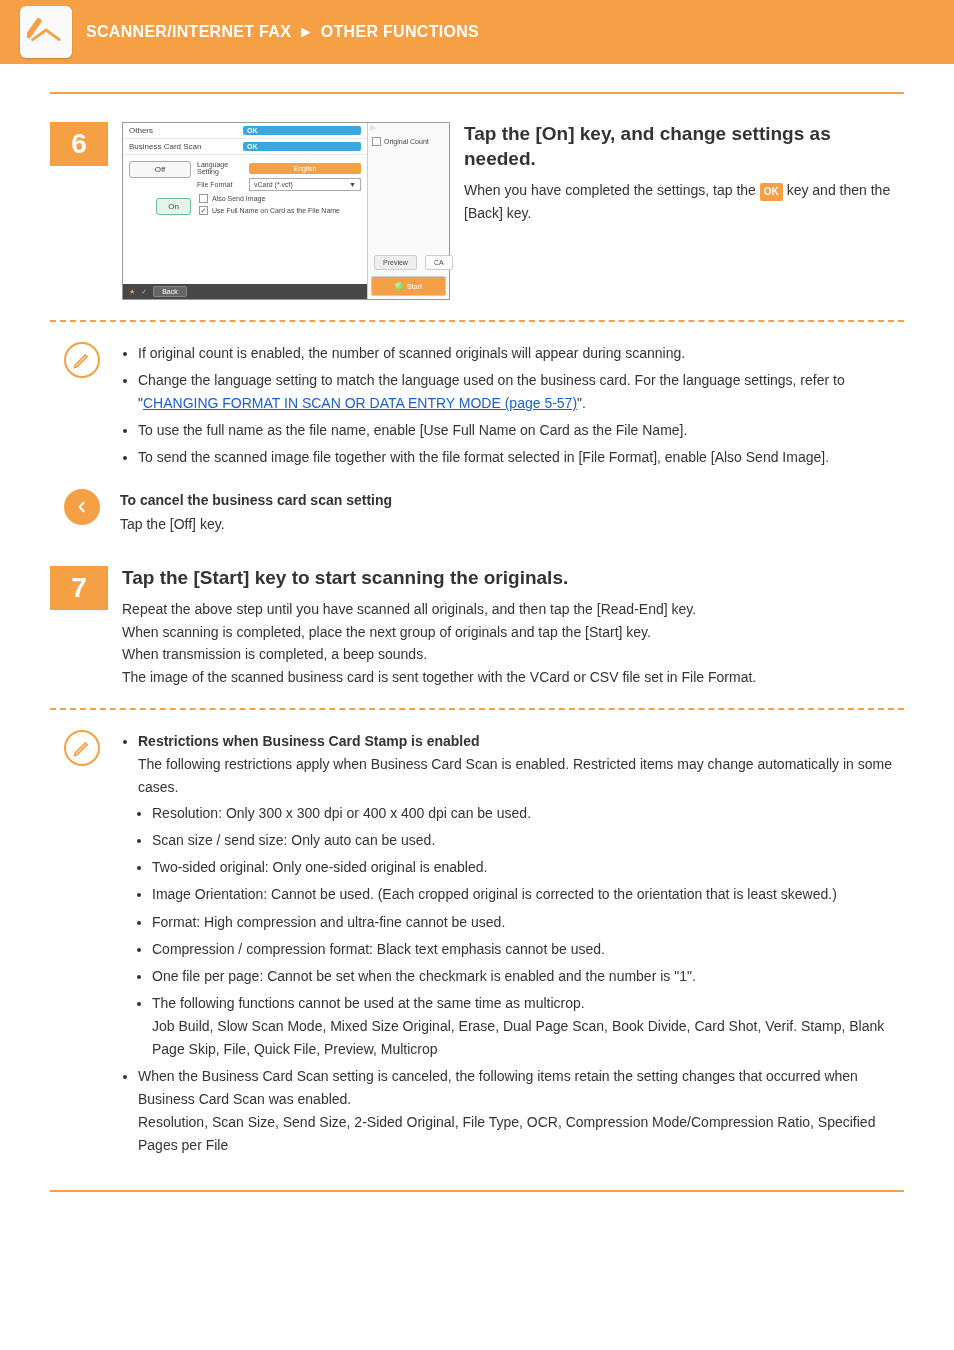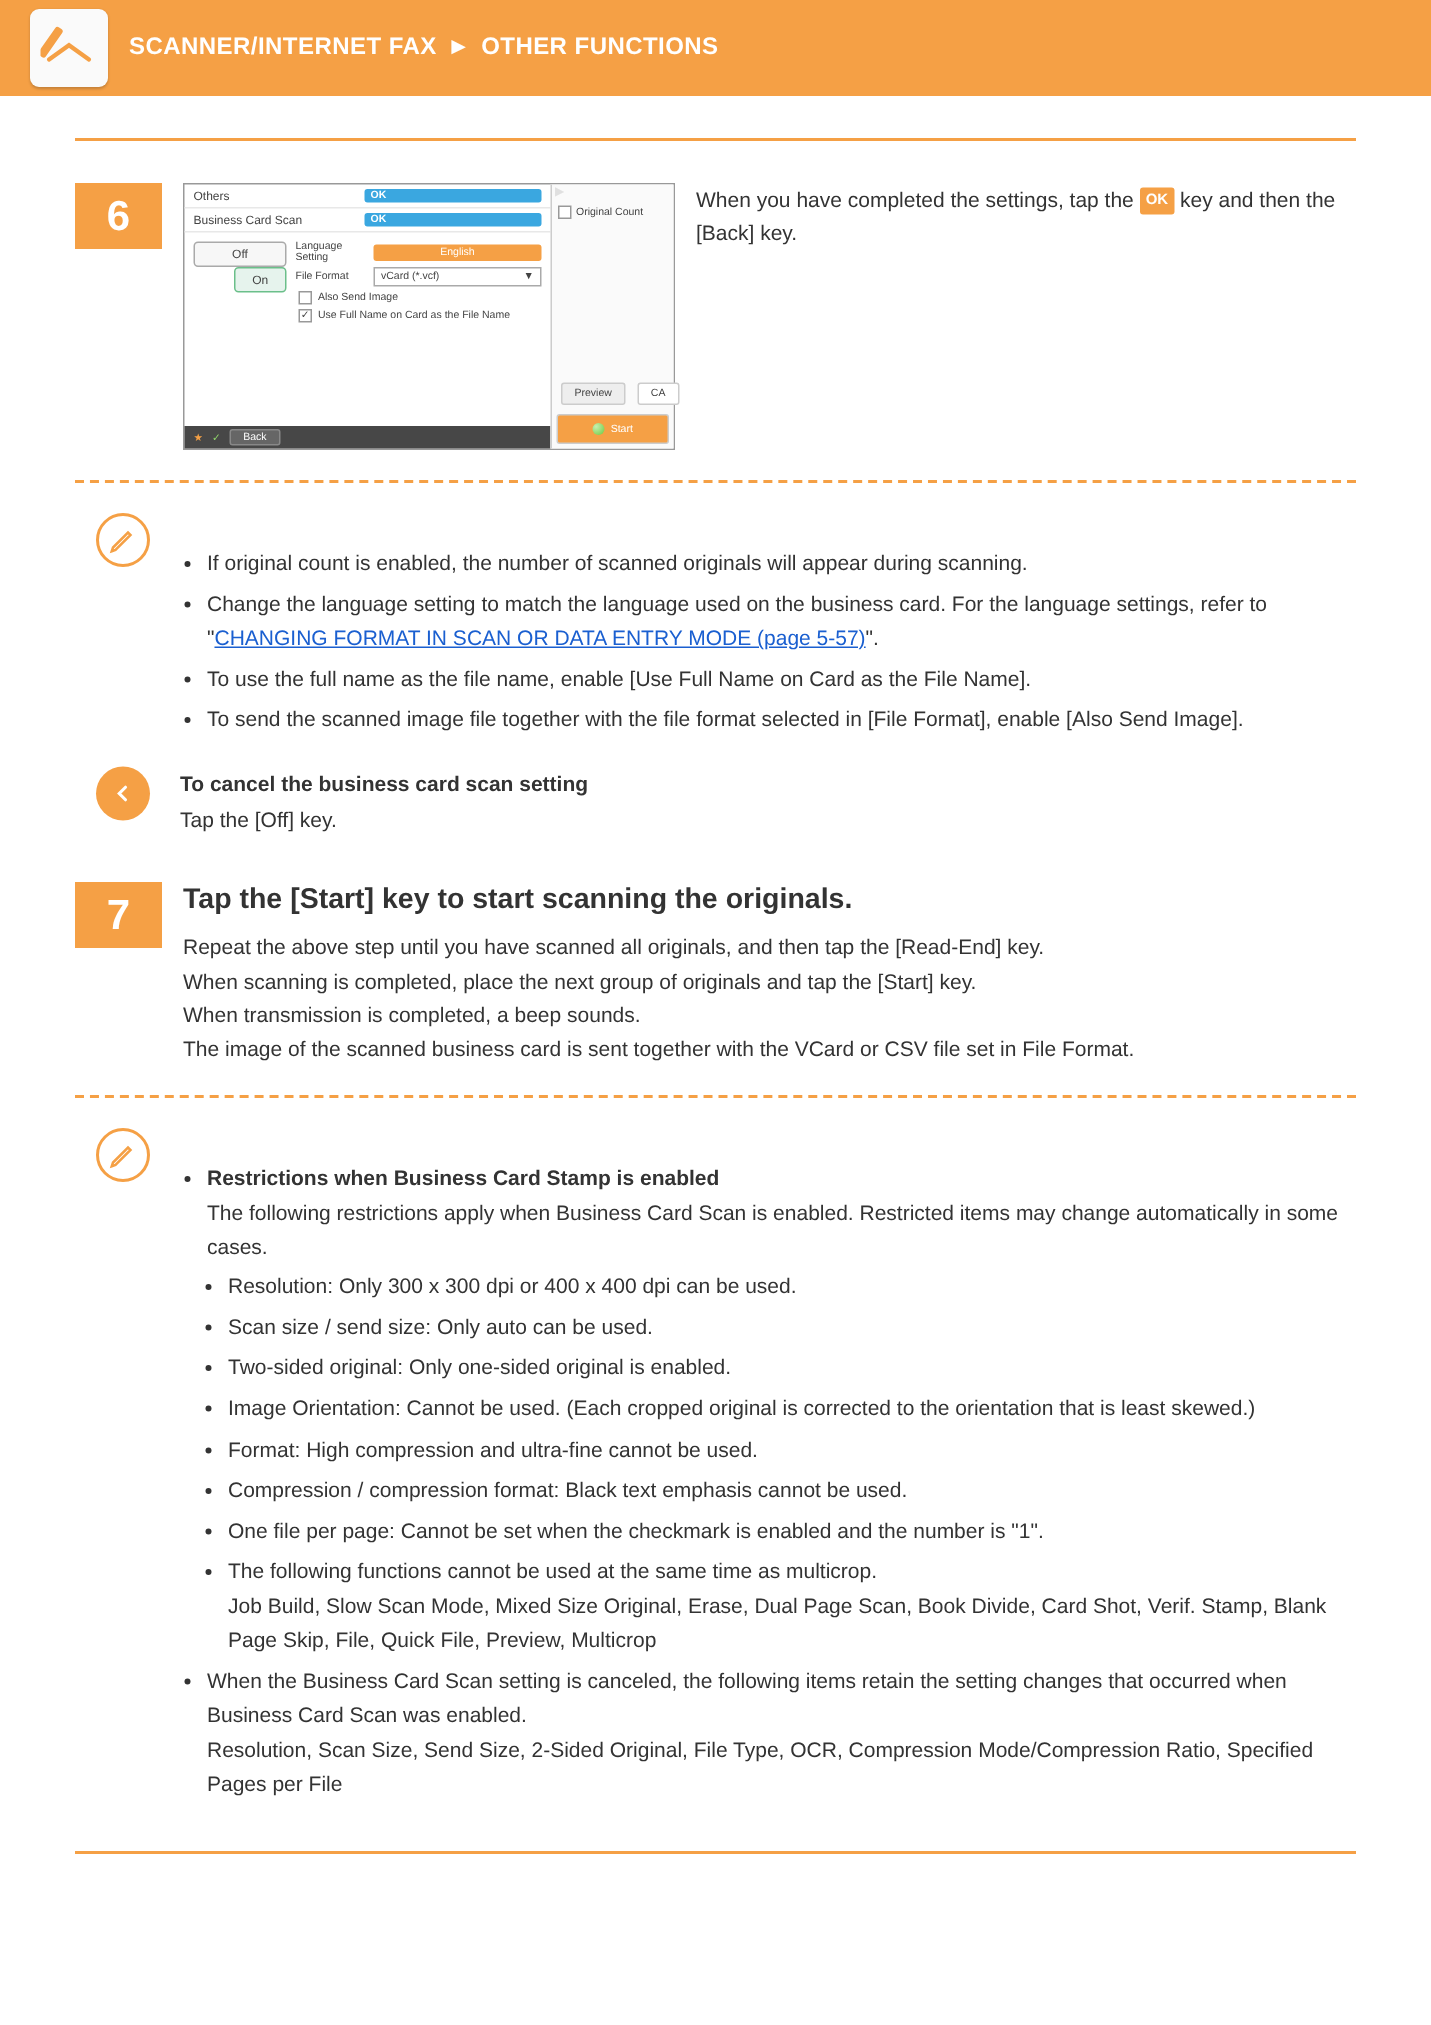--- a/index.html
+++ b/index.html
@@ -88,21 +88,21 @@
     padding: 1px 4px;
     border-radius: 2px;
     margin-left: 4px;
   }
   .ui-content {
     display: flex;
     flex: 1;
     padding: 6px;
     gap: 6px;
   }
-  .toggle-col { width: 62px; display: flex; flex-direction: column; gap: 0; }
+  .toggle-col { width: 62px; display: flex; flex-direction: column; gap: 20px; }
   .toggle-btn {
     border: 1px solid #aaa;
     border-radius: 3px;
     padding: 3px 0;
     text-align: center;
     background: #f7f7f7;
   }
   .toggle-btn.active { background: #e6f3ed; border-color: #6bbf8a; margin-left: 27px; }
   .settings-col { flex: 1; display: flex; flex-direction: column; gap: 3px; }
   .setting-row { display: flex; align-items: center; gap: 4px; }
@@ -211,21 +211,21 @@
   .note-icon {
     width: 36px; height: 36px;
     border-radius: 50%;
     display: flex; align-items: center; justify-content: center;
     flex-shrink: 0;
     margin-left: 14px;
   }
   .note-icon.pencil { border: 2px solid #f5a045; color: #f5a045; }
   .note-icon.back { background: #f5a045; color: #fff; }
   .note-content { flex: 1; font-size: 14px; line-height: 1.65; }
-  .note-content ul { list-style: disc; padding-left: 18px; margin-top: 22px; }
+  .note-content ul { list-style: disc; padding-left: 18px; }
   .note-content ul li { margin-bottom: 4px; }
   .note-content ul ul { list-style: disc; padding-left: 14px; margin-top: 3px; margin-bottom: 3px; }
   .link { color: #1a5fd0; text-decoration: underline; }
   .bold { font-weight: bold; }
   .green-dot {
     width: 8px; height: 8px; border-radius: 50%;
     background: radial-gradient(circle at 30% 30%, #c6f0b0, #6ec93e);
     display: inline-block;
   }
   .ui-right-row2 { display: flex; gap: 2px; margin: 0 3px; }
@@ -311,20 +311,21 @@
           <div class="ui-right-btn ca">CA</div>
         </div>
         <div class="ui-right-btn start">
           <span class="green-dot"></span>
           <span>Start</span>
         </div>
       </div>
     </div>
 
     <div class="step-text">
+      <div class="step-heading">Tap the [On] key, and change settings as needed.</div>
       <div class="step-body">
         <span>When you have completed the settings, tap the </span>
         <span class="ok-inline">OK</span>
         <span> key and then the [Back] key.</span>
       </div>
     </div>
   </div>
 
   <hr class="dashed-sep">
 

